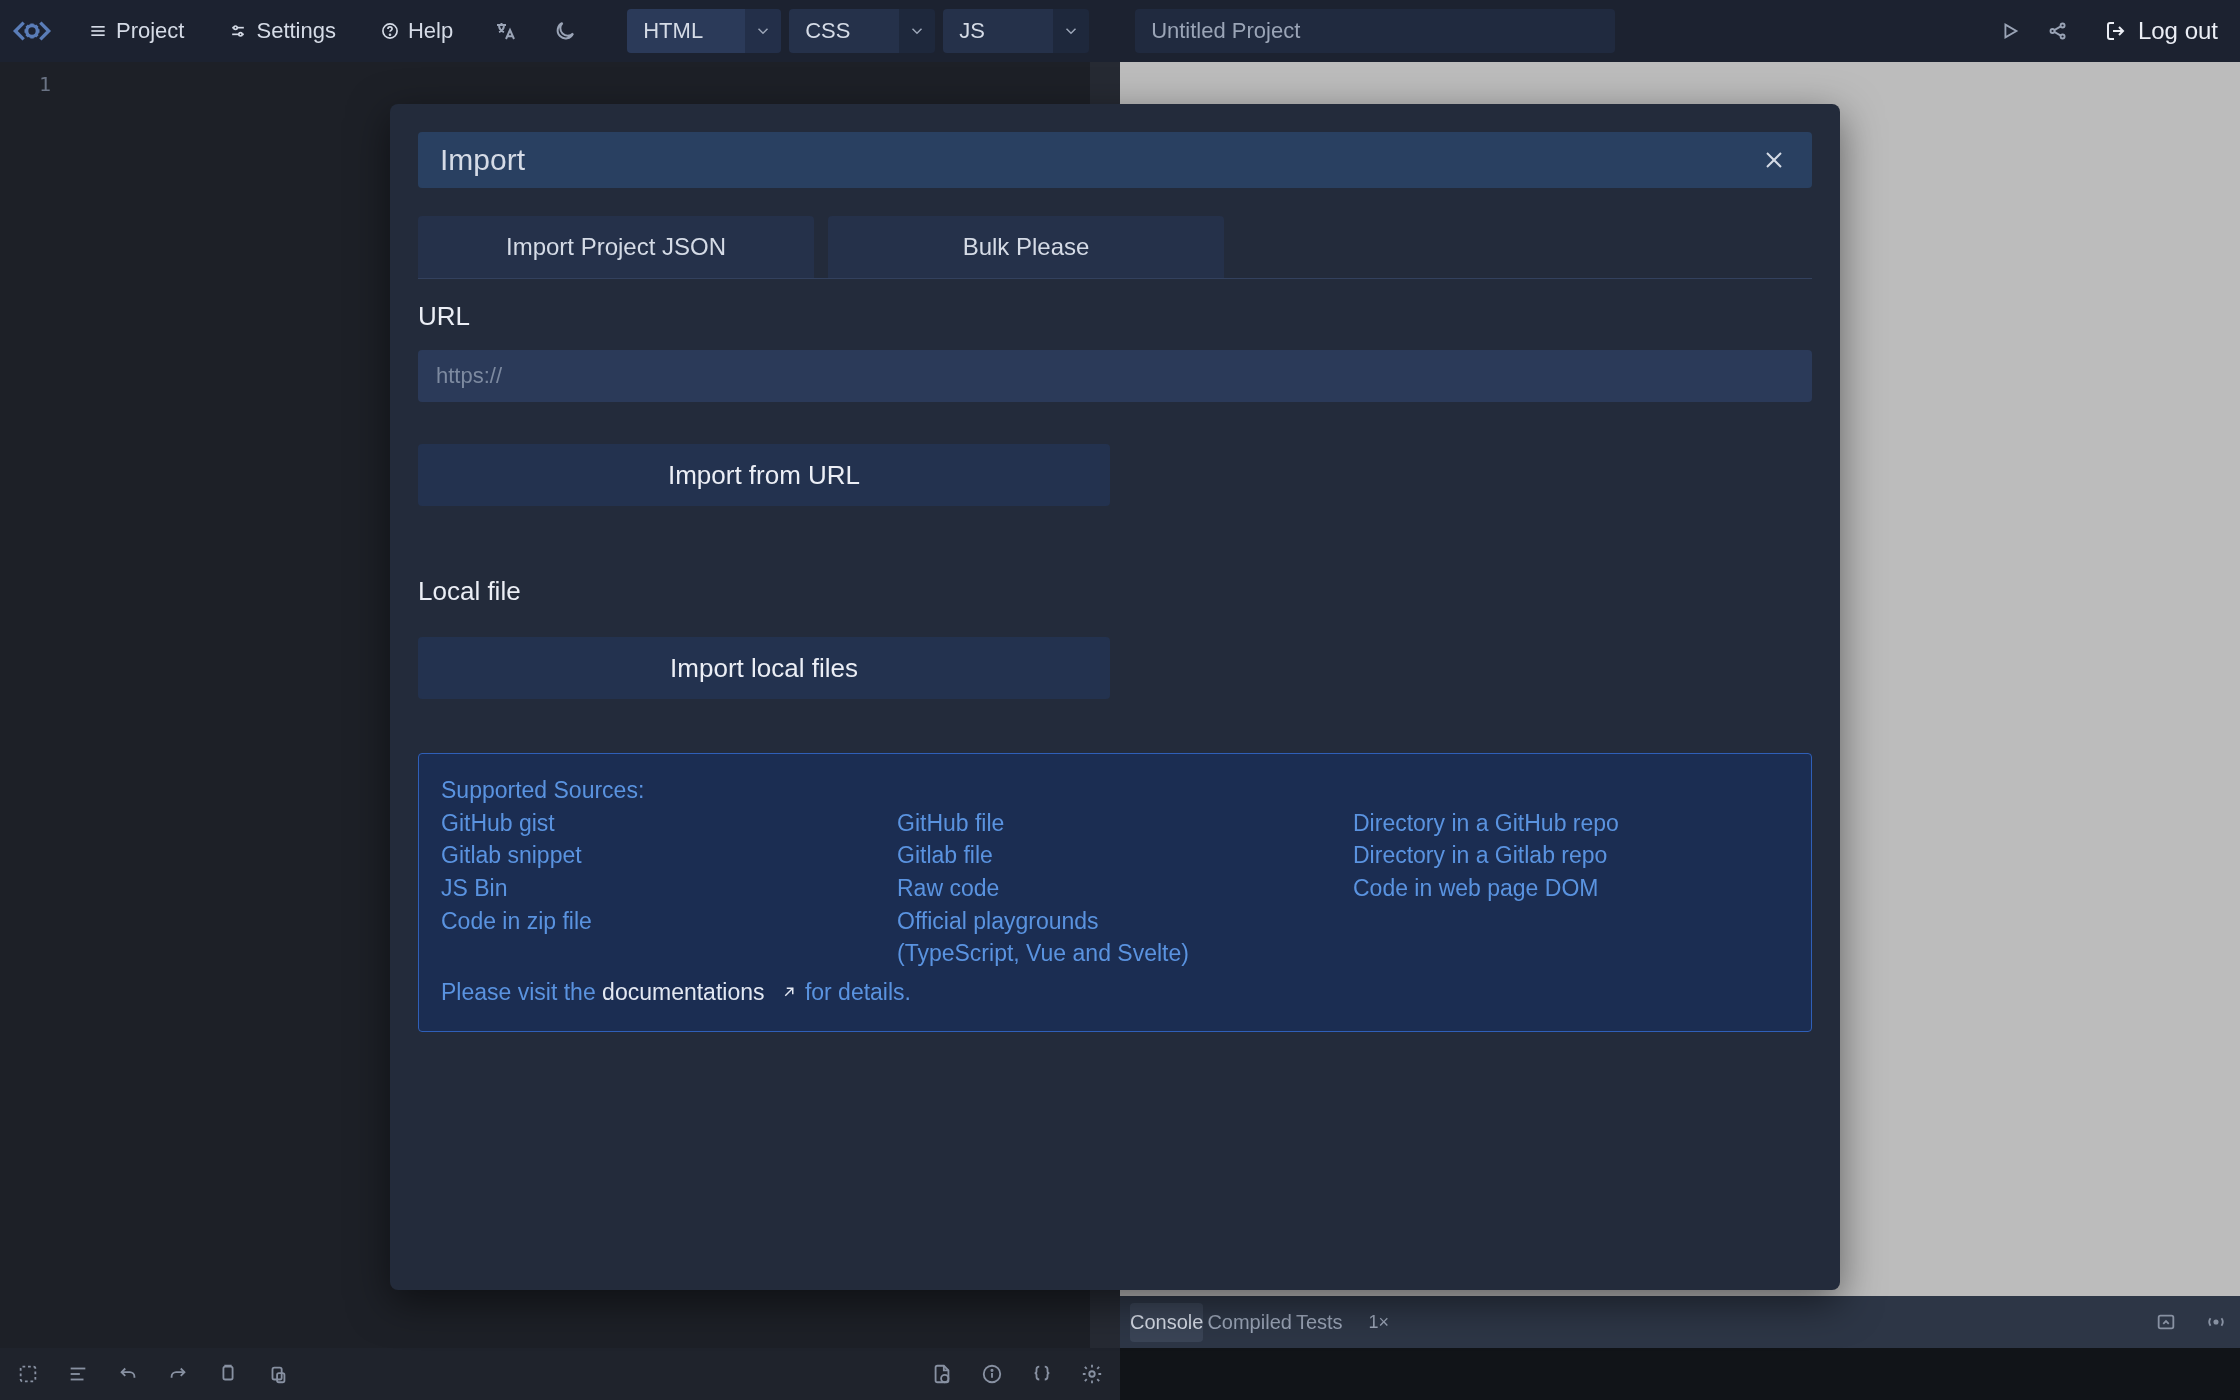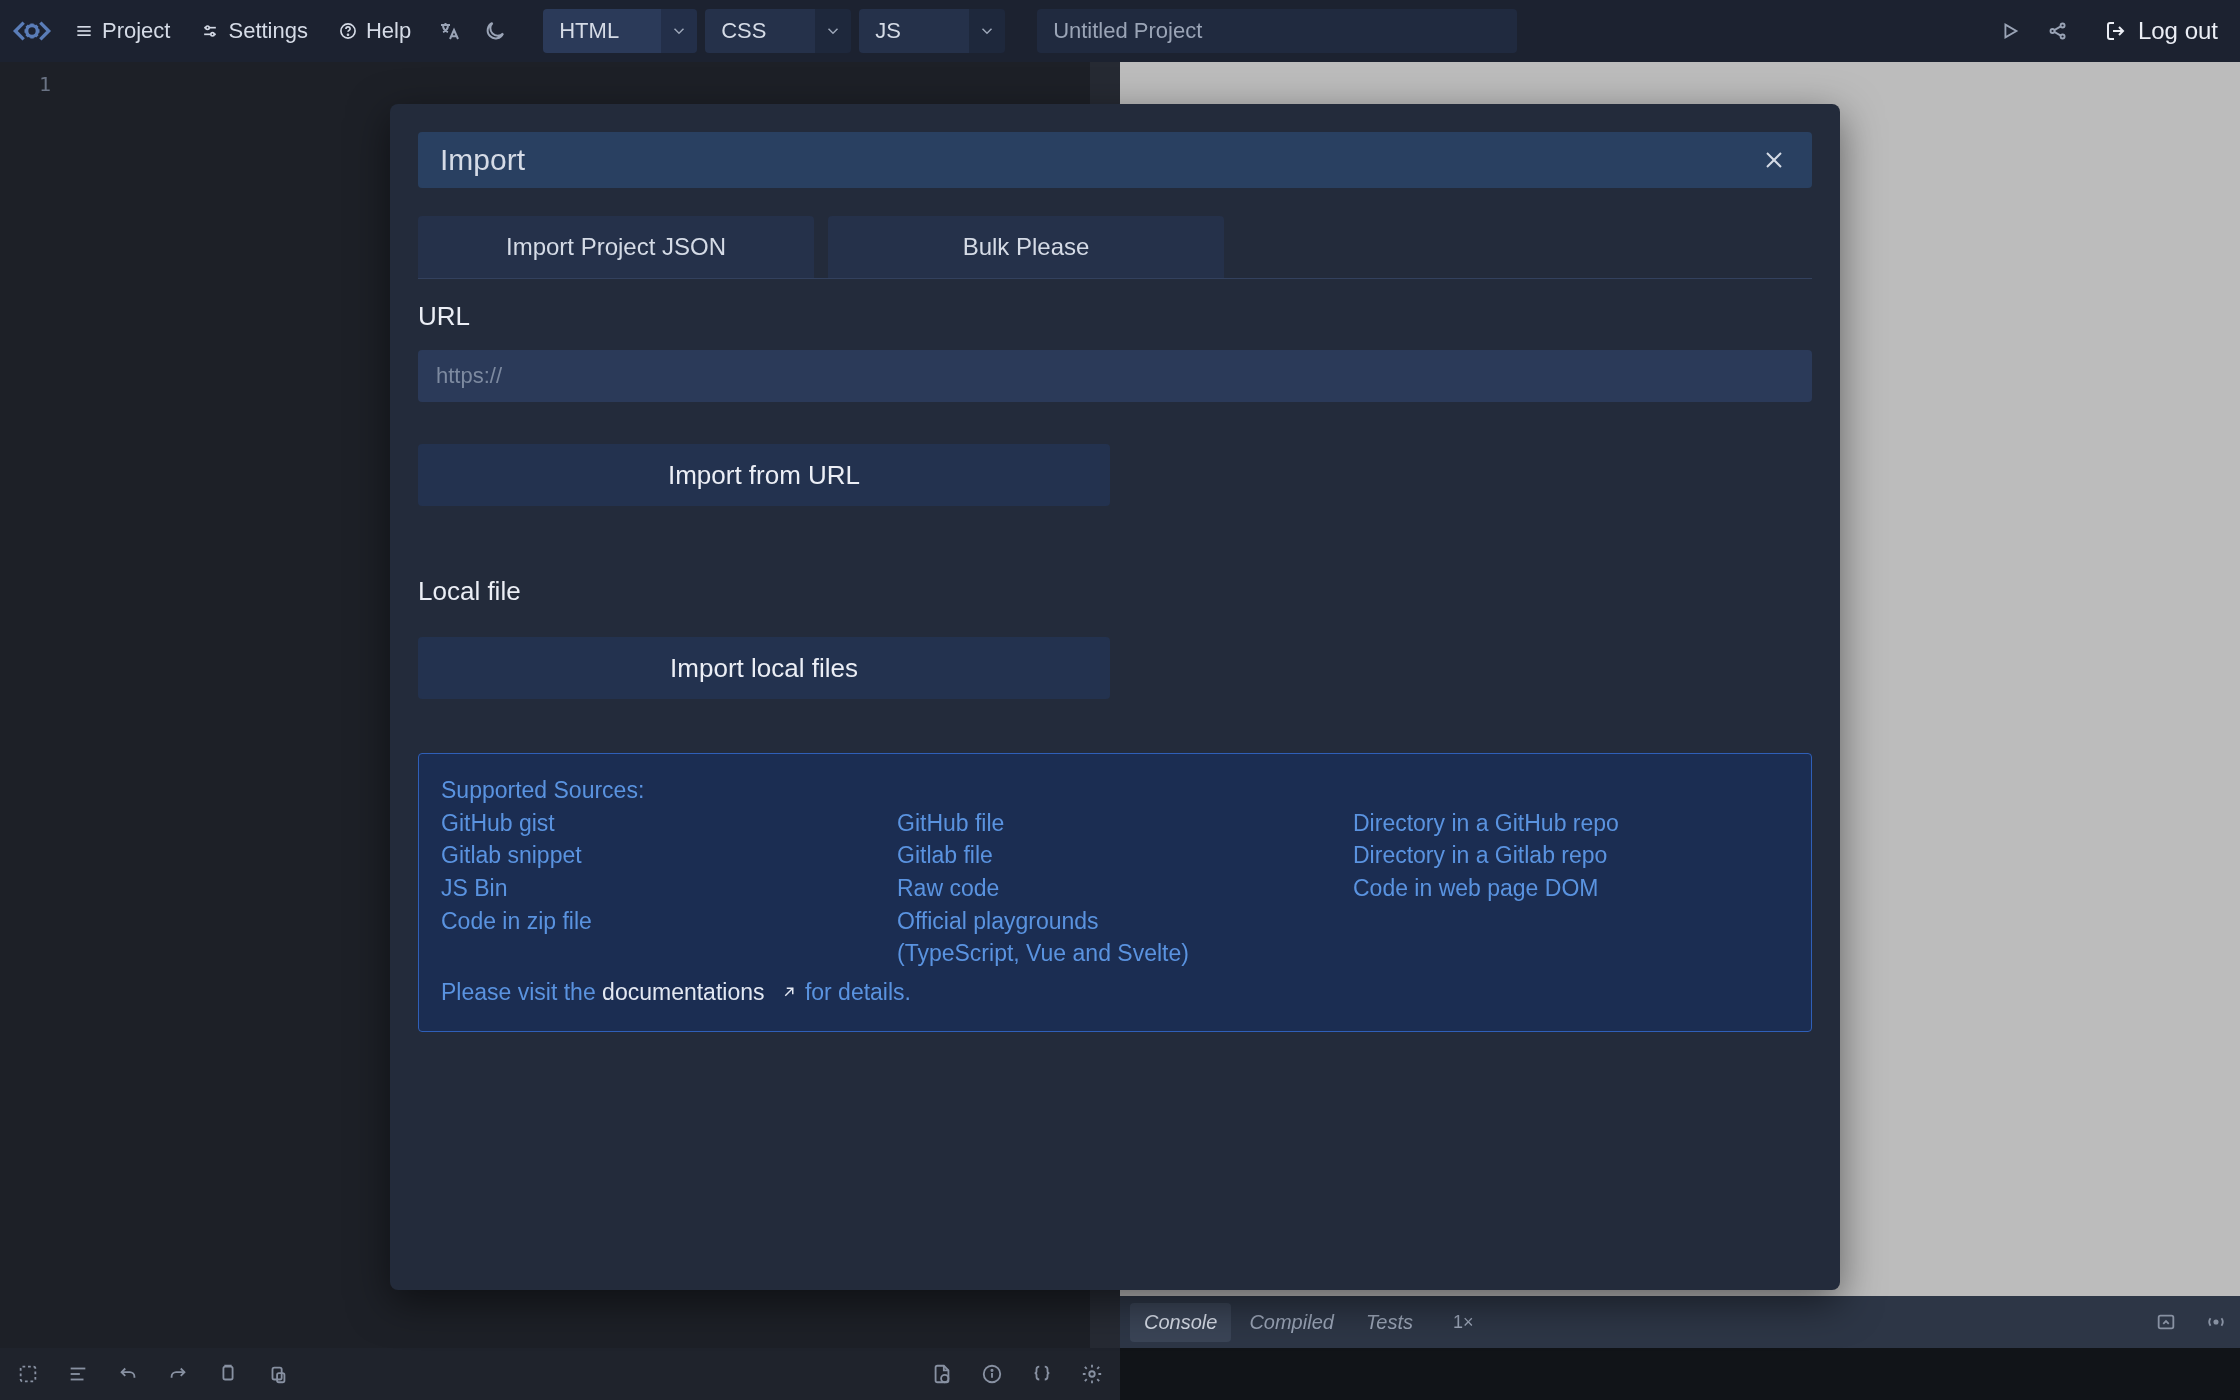--- a/index.html
+++ b/index.html
@@ -32,21 +32,21 @@
     color: var(--text);
     overflow: hidden;
   }
   
   .topbar {
     display: flex;
     align-items: center;
     height: 62px;
     background: var(--bg-topbar);
     padding: 0 12px 0 8px;
-    gap: 6px;
+    gap: 20px;
     font-size: 22px;
   }
   .logo {
     width: 48px; height: 48px;
     display:flex; align-items:center; justify-content:center;
     color: #5a7db8;
   }
   .top-btn {
     display:flex; align-items:center; gap:8px;
     padding: 6px 12px;
@@ -149,25 +149,24 @@
   .preview-content { flex:1; }
   .console-bar {
     height: 52px;
     background: var(--console-bg);
     display:flex; align-items:center;
     padding: 0 10px;
     gap: 4px;
     font-size:20px;
   }
   .console-tab {
-    padding: 8px 14px;
+    padding: 8px 0;
     color: var(--text-dim);
     cursor:pointer;
     border-radius:4px;
-    font-style:italic;
   }
   .console-tab.active {
     background: #3a4456;
     color: var(--text);
   }
   .console-badge {
     margin-left:12px;
     padding:4px 10px;
     color: var(--text-dim);
     font-size:18px;

